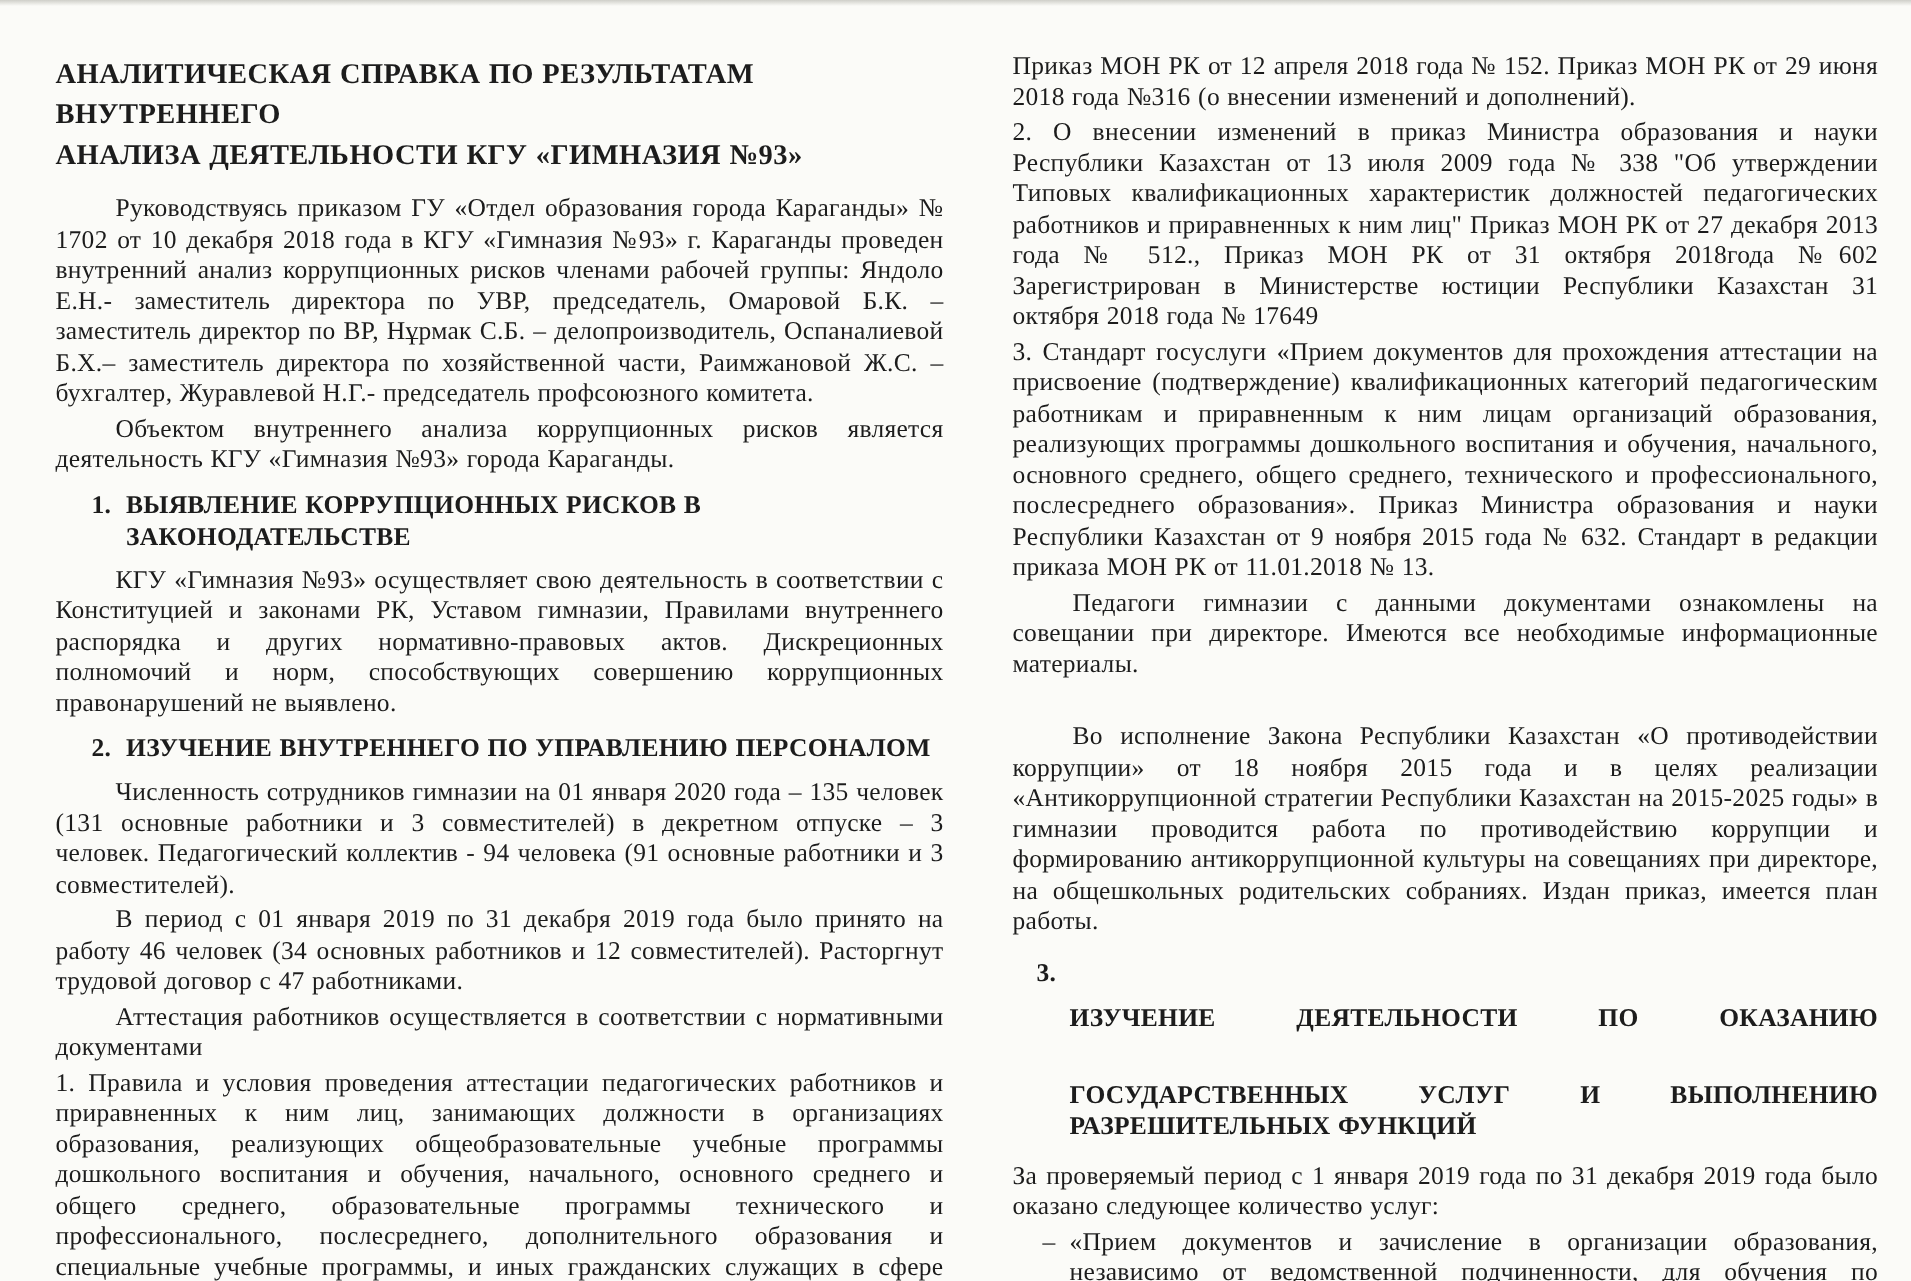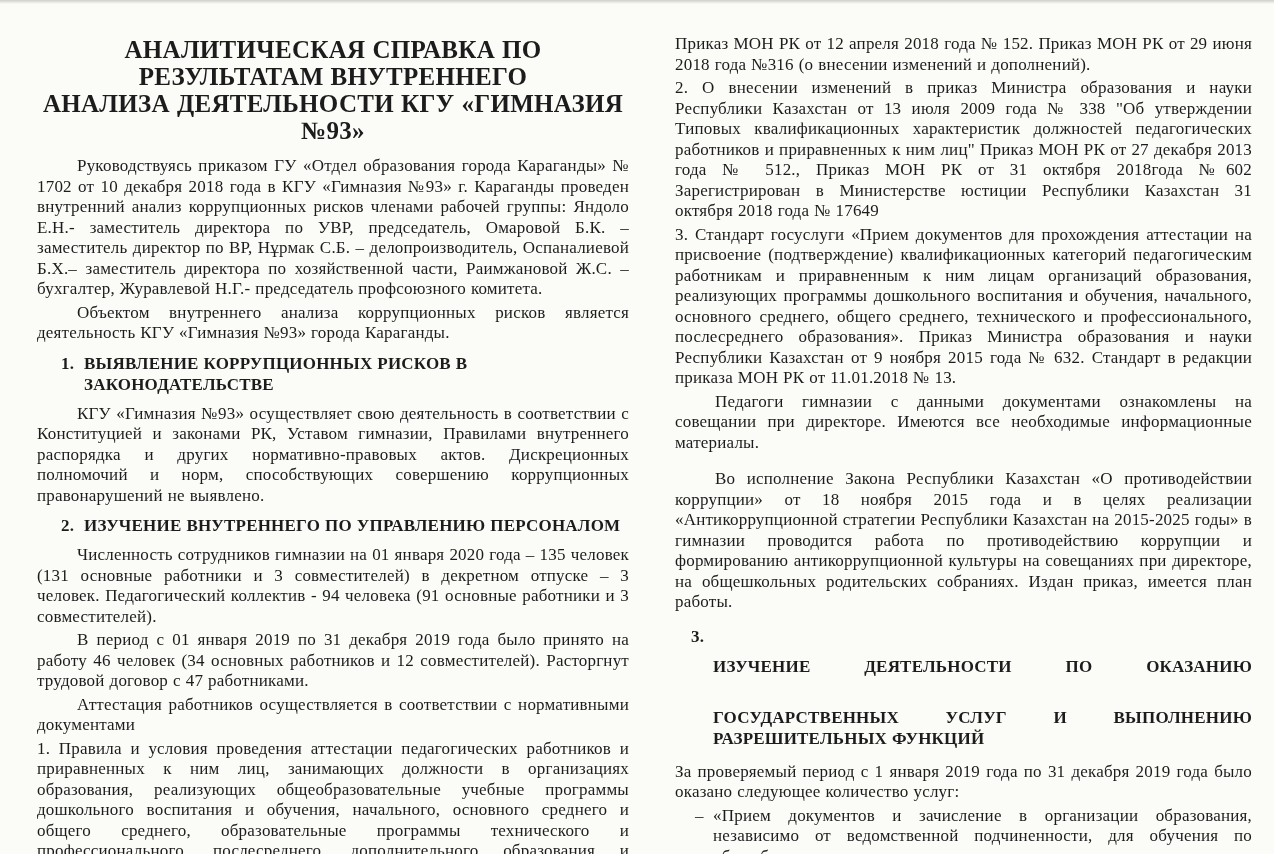--- a/index.html
+++ b/index.html
@@ -31,33 +31,32 @@
   .col {
     font-size: 17px;
     line-height: 20.5px;
     letter-spacing: 0.2px;
     word-spacing: 0.5px;
   }
   .col-left  { width: 592px; flex: none; }
   .col-right { width: 577px; flex: none; margin-top: 4px; }
 
   .doc-title {
-    text-align: center;
     font-weight: bold;
-    font-size: 25px;
+    font-size: 19px;
     line-height: 27px;
     letter-spacing: 0.3px;
     margin: 6px 0 12px 0;
   }
   .para {
     margin: 0 0 3px 0;
     text-align: justify;
   }
   .indent { text-indent: 40px; }
-  .gap-top { margin-top: 16px; }
+  .gap-top { margin-top: 28px; }
 
   .heading {
     display: flex;
     font-weight: bold;
     margin: 9px 0 9px 24px;
     line-height: 21px;
   }
   .heading .hnum { flex: none; width: 23px; }
   .heading .htext { flex: 1; }
   .hline { display: block; }

